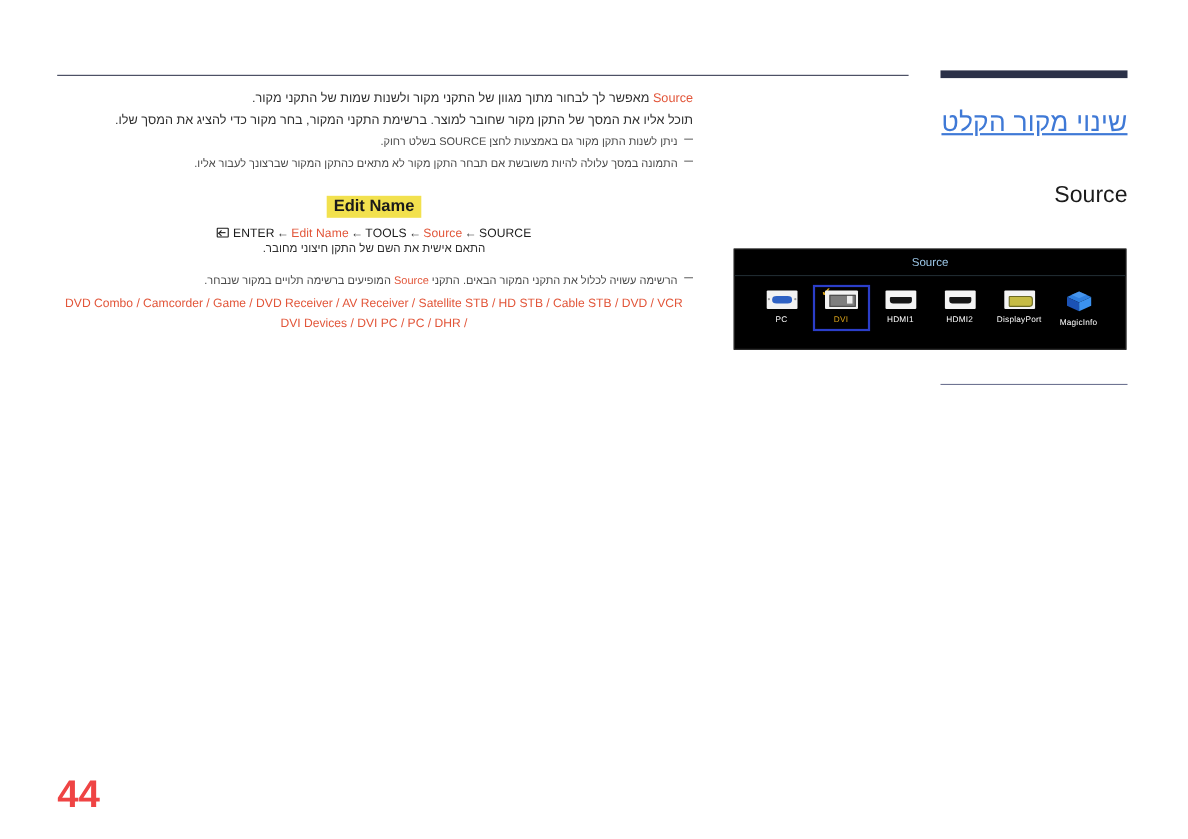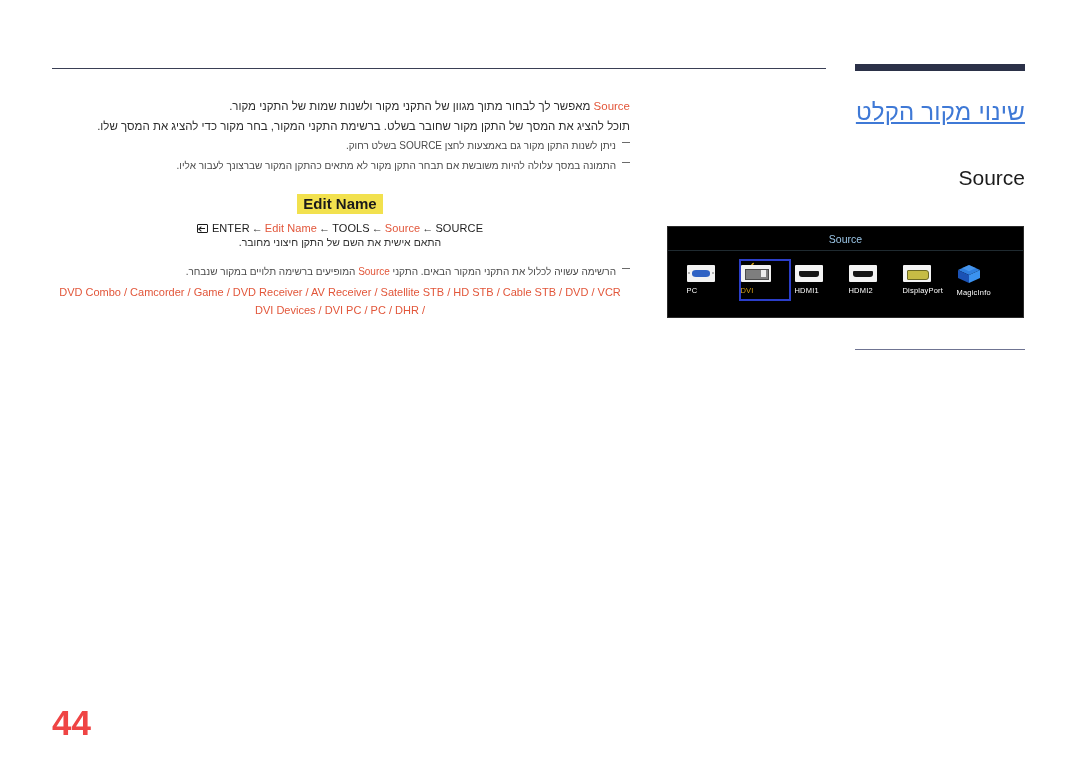--- a/index.html
+++ b/index.html
@@ -84,20 +84,21 @@
   .osd-body {
     display: flex;
     align-items: flex-start;
     justify-content: center;
     gap: 2px;
     padding-top: 8px;
   }
   .src-item {
     width: 52px;
     padding: 3px 0 4px 0;
+    text-align: center;
     border: 2px solid transparent;
     position: relative;
   }
   .src-item.selected {
     border-color: #2b3ec9;
   }
   .src-label {
     display: block;
     margin-top: 4px;
     font-size: 7.5px;
@@ -215,21 +216,21 @@
     text-align: right;
     direction: rtl;
     font-size: 8.5px;
     color: #6b6f8c;
   }
   .osd-foot .dash { color: #6b6f8c; padding-left: 5px; }
 
   
   .body-col {
     position: absolute;
-    left: 50px; top: 96px;
+    left: 50px; top: 80px;
     width: 580px;
     direction: rtl;
     text-align: right;
   }
   .para {
     font-size: 11.5px;
     line-height: 20px;
     color: #2f2f2f;
   }
   .para .accent { color: #e2563a; }
@@ -386,21 +387,21 @@
   </div>
 
   <div class="osd-foot-rule"></div>
 
   <div class="body-col">
 
     <div class="para">
       <span class="accent">Source</span><span> מאפשר לך לבחור מתוך מגוון של התקני מקור ולשנות שמות של התקני מקור.</span>
     </div>
 
-    <div class="para">תוכל להציג את המסך של התקן מקור שחובר בשלט. ברשימת התקני המקור, בחר מקור כדי להציג את המסך שלו.</div>
+    <div class="para">תוכל אליו את המסך של התקן מקור שחובר למוצר. ברשימת התקני המקור, בחר מקור כדי להציג את המסך שלו.</div>
 
     <div class="note">ניתן לשנות התקן מקור גם באמצעות לחצן SOURCE בשלט רחוק.</div>
 
     <div class="note">התמונה במסך עלולה להיות משובשת אם תבחר התקן מקור לא מתאים כהתקן המקור שברצונך לעבור אליו.</div>
 
     <div class="edit-name-wrap">
       <span class="edit-name">Edit Name</span>
     </div>
 
     <div class="navpath">

